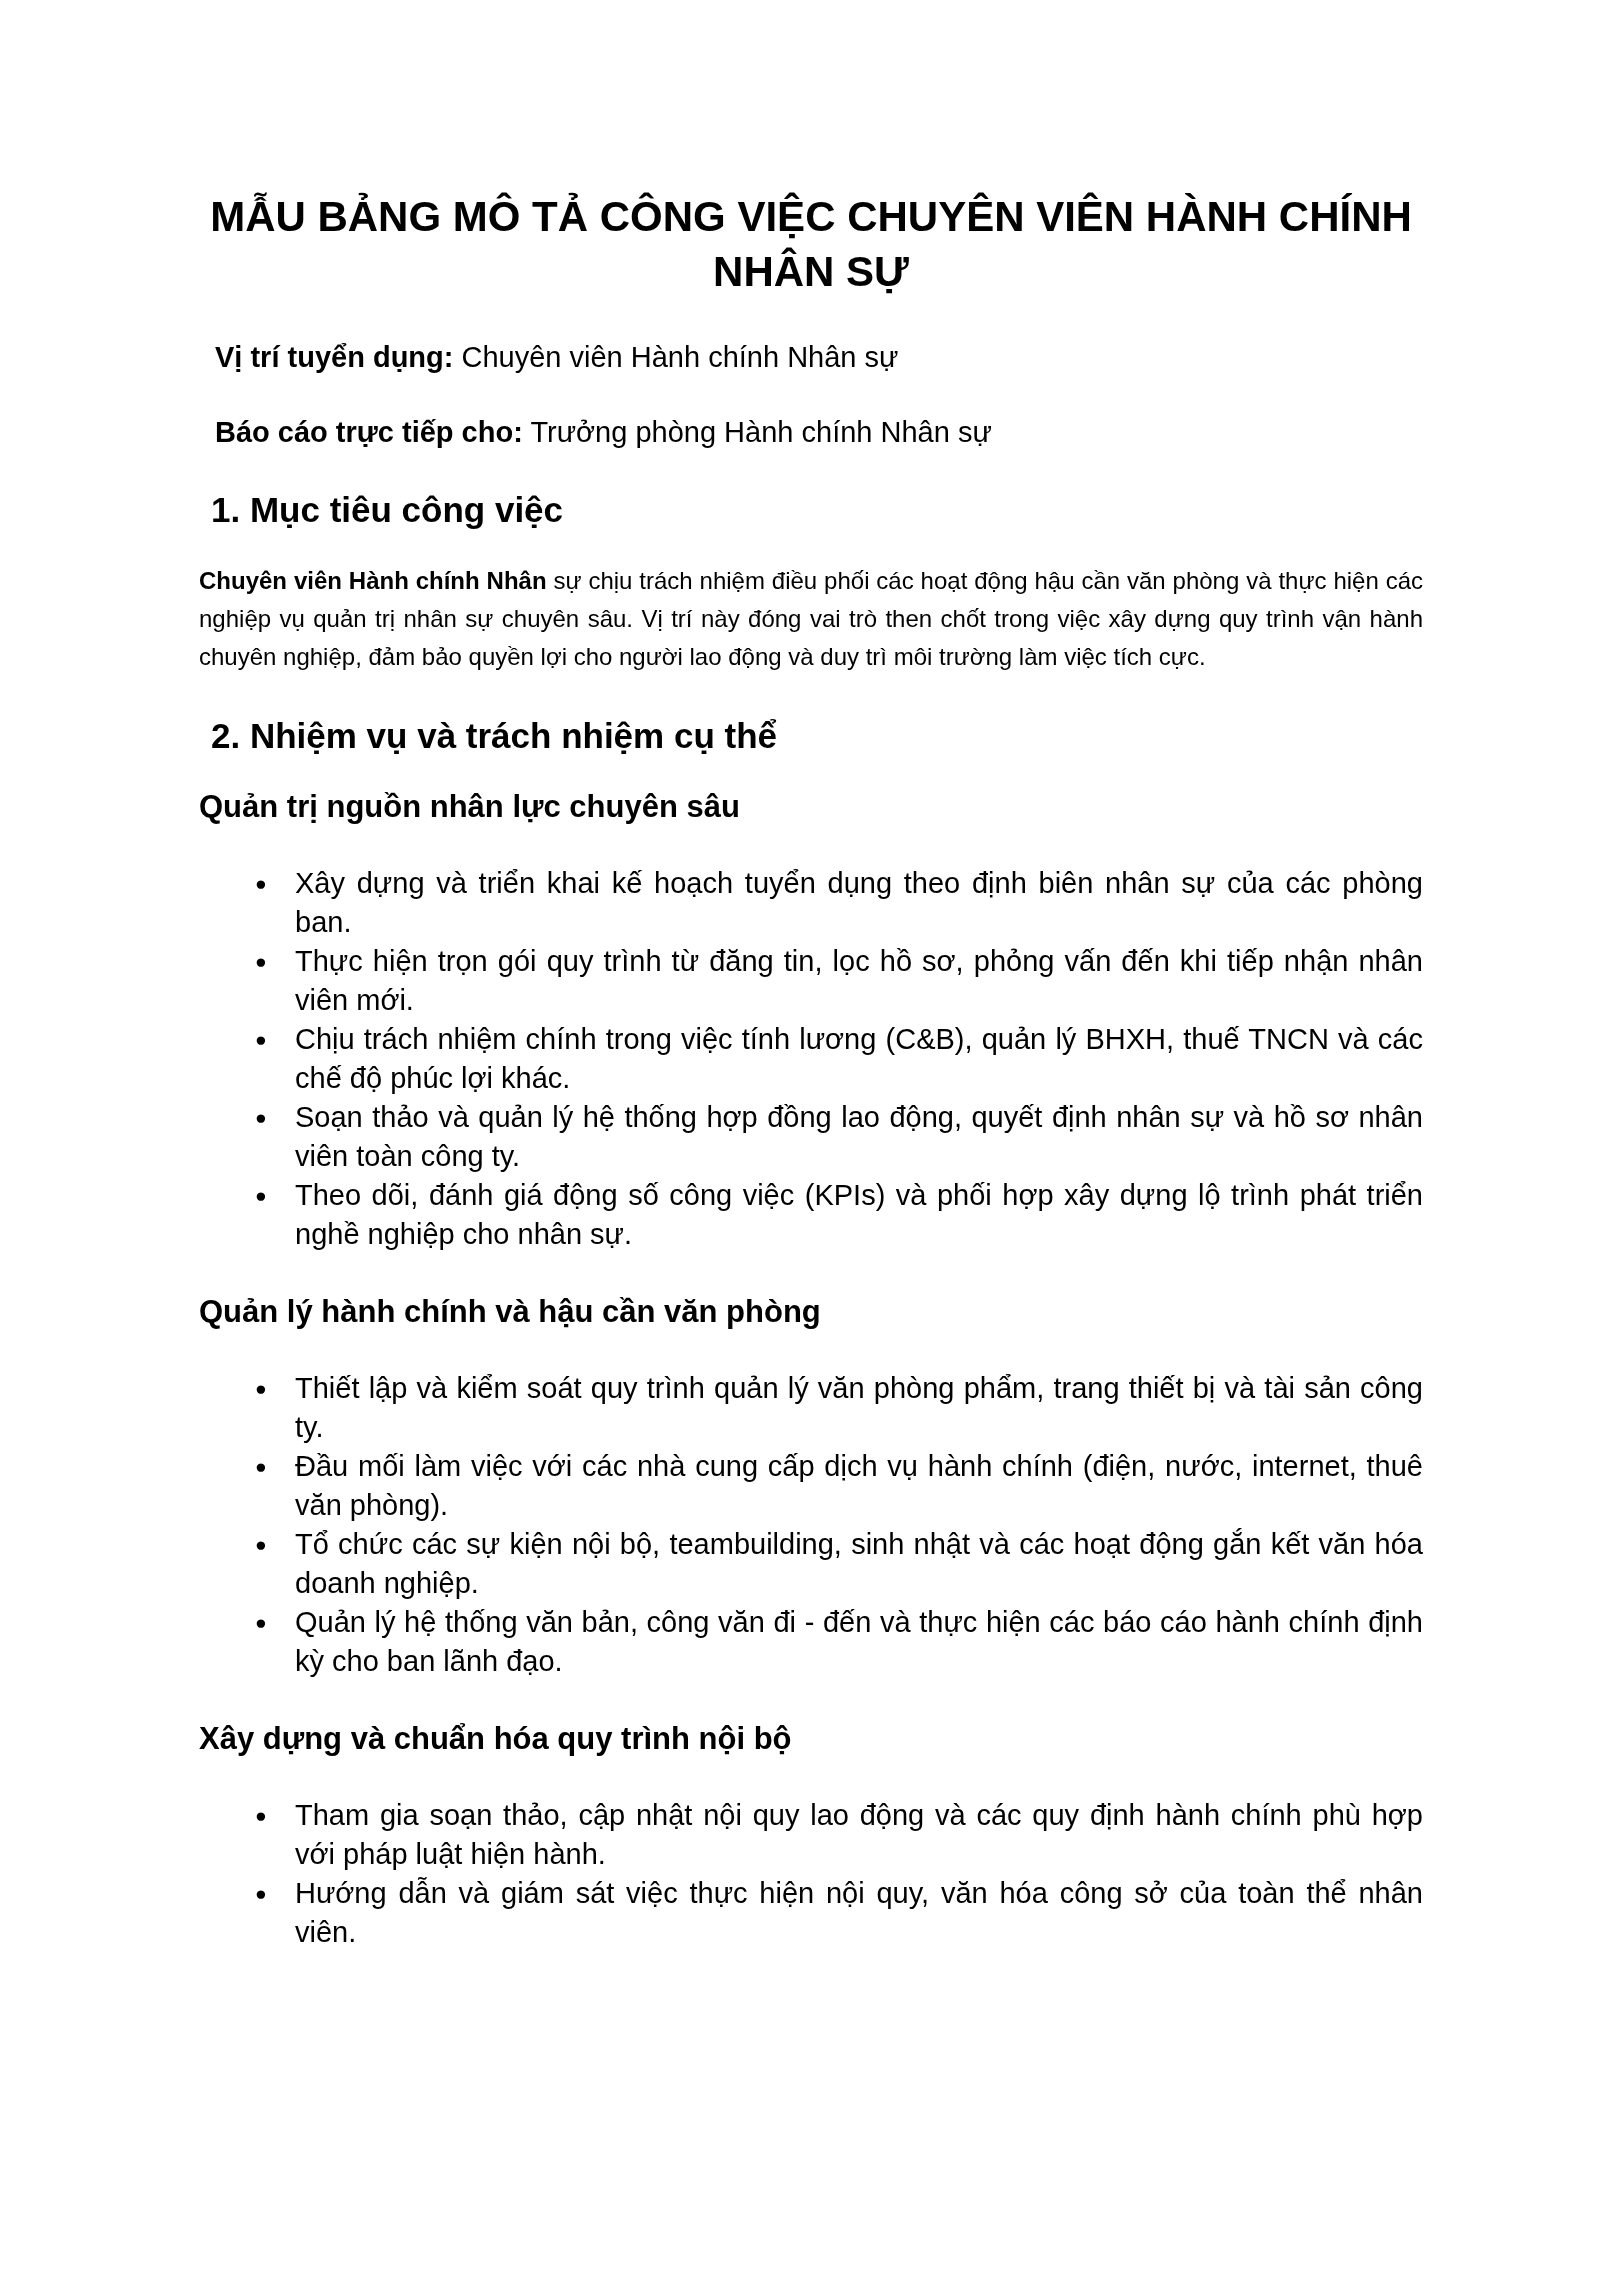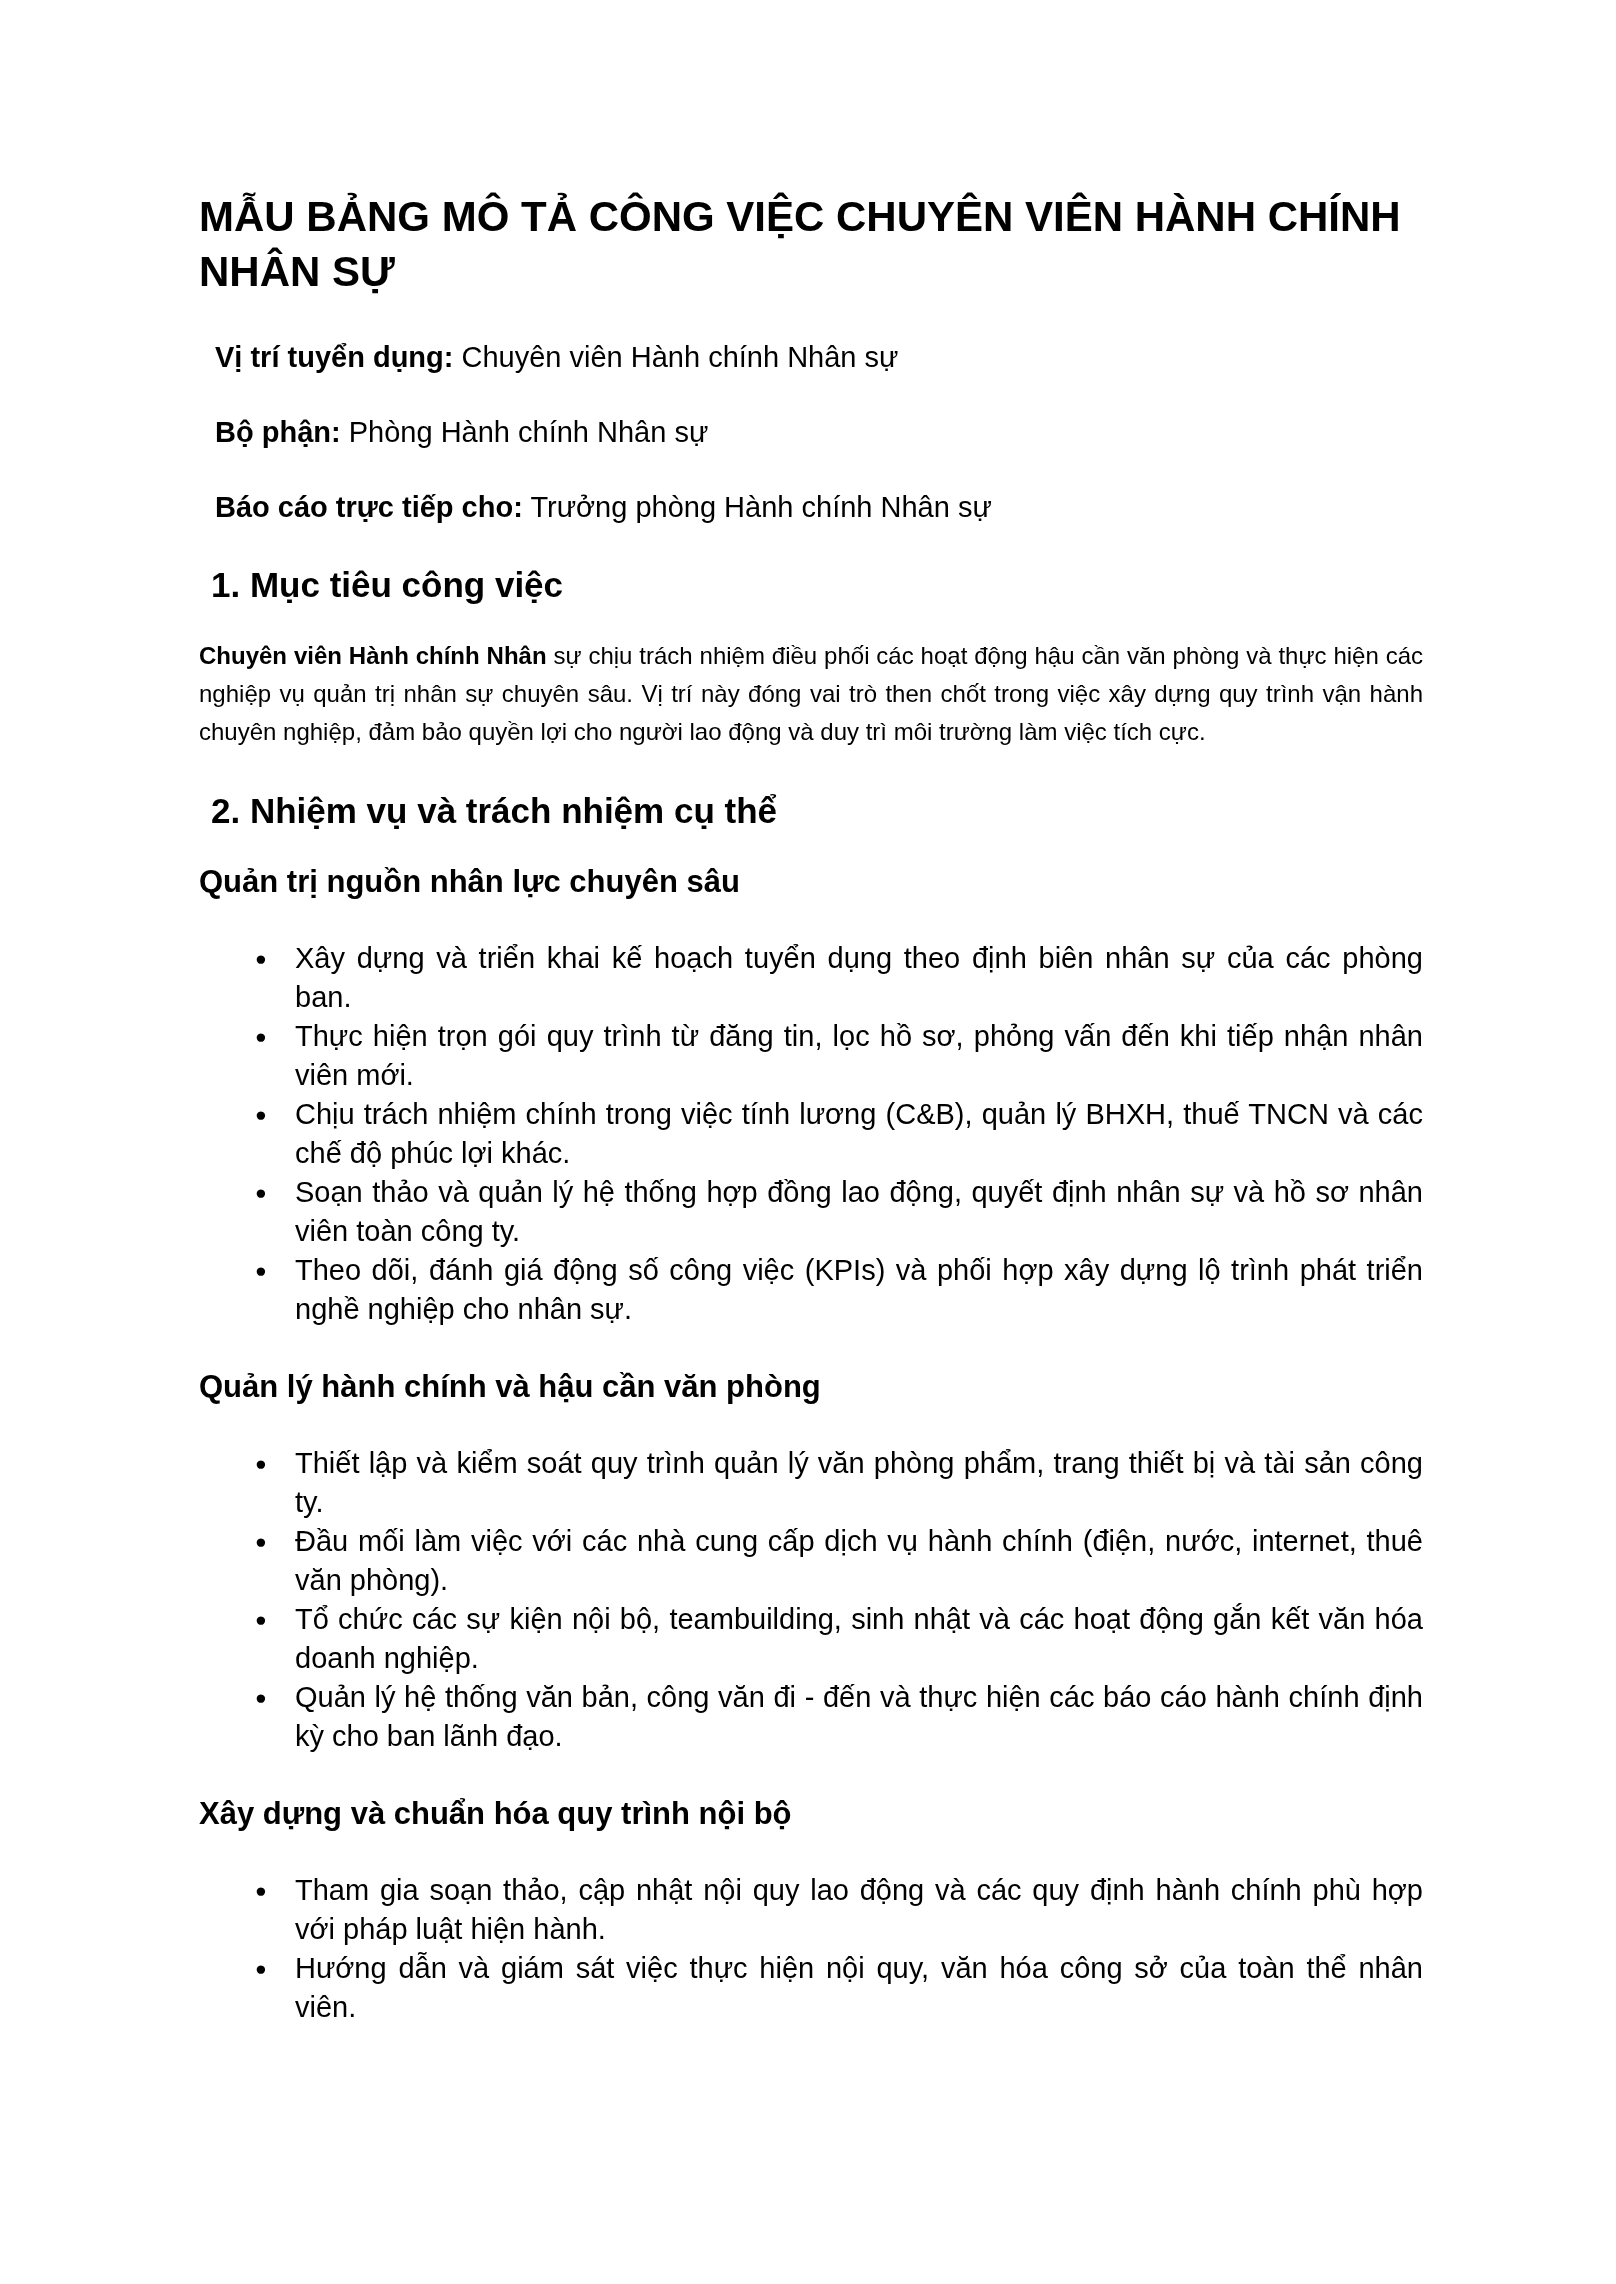--- a/index.html
+++ b/index.html
@@ -15,21 +15,21 @@
     background: #ffffff;
     color: #000000;
     font-family: "Liberation Sans", "DejaVu Sans", sans-serif;
     padding: 189px 193px 65px 199px;
     overflow: hidden;
   }
   .doc-title {
     font-size: 42px;
     line-height: 55px;
     font-weight: bold;
-    text-align: left;
+    text-align: center;
     margin: 0 0 39px 0;
   }
   .meta-line {
     font-size: 29px;
     line-height: 38px;
     margin: 0 0 37px 16px;
   }
   .meta-line .label {
     font-weight: bold;
   }
@@ -78,24 +78,20 @@
 
 <div class="page">
 
   <h1 class="doc-title">MẪU BẢNG MÔ TẢ CÔNG VIỆC CHUYÊN VIÊN HÀNH CHÍNH NHÂN SỰ</h1>
 
   <p class="meta-line">
     <span class="label">Vị trí tuyển dụng:</span>
     <span class="value">Chuyên viên Hành chính Nhân sự</span>
   </p>
 
-  <p class="meta-line">
-    <span class="label">Bộ phận:</span>
-    <span class="value">Phòng Hành chính Nhân sự</span>
-  </p>
 
   <p class="meta-line">
     <span class="label">Báo cáo trực tiếp cho:</span>
     <span class="value">Trưởng phòng Hành chính Nhân sự</span>
   </p>
 
   <h2 class="h2">1. Mục tiêu công việc</h2>
 
   <p class="body-par">
     <span class="lead-bold">Chuyên viên Hành chính Nhân</span>

